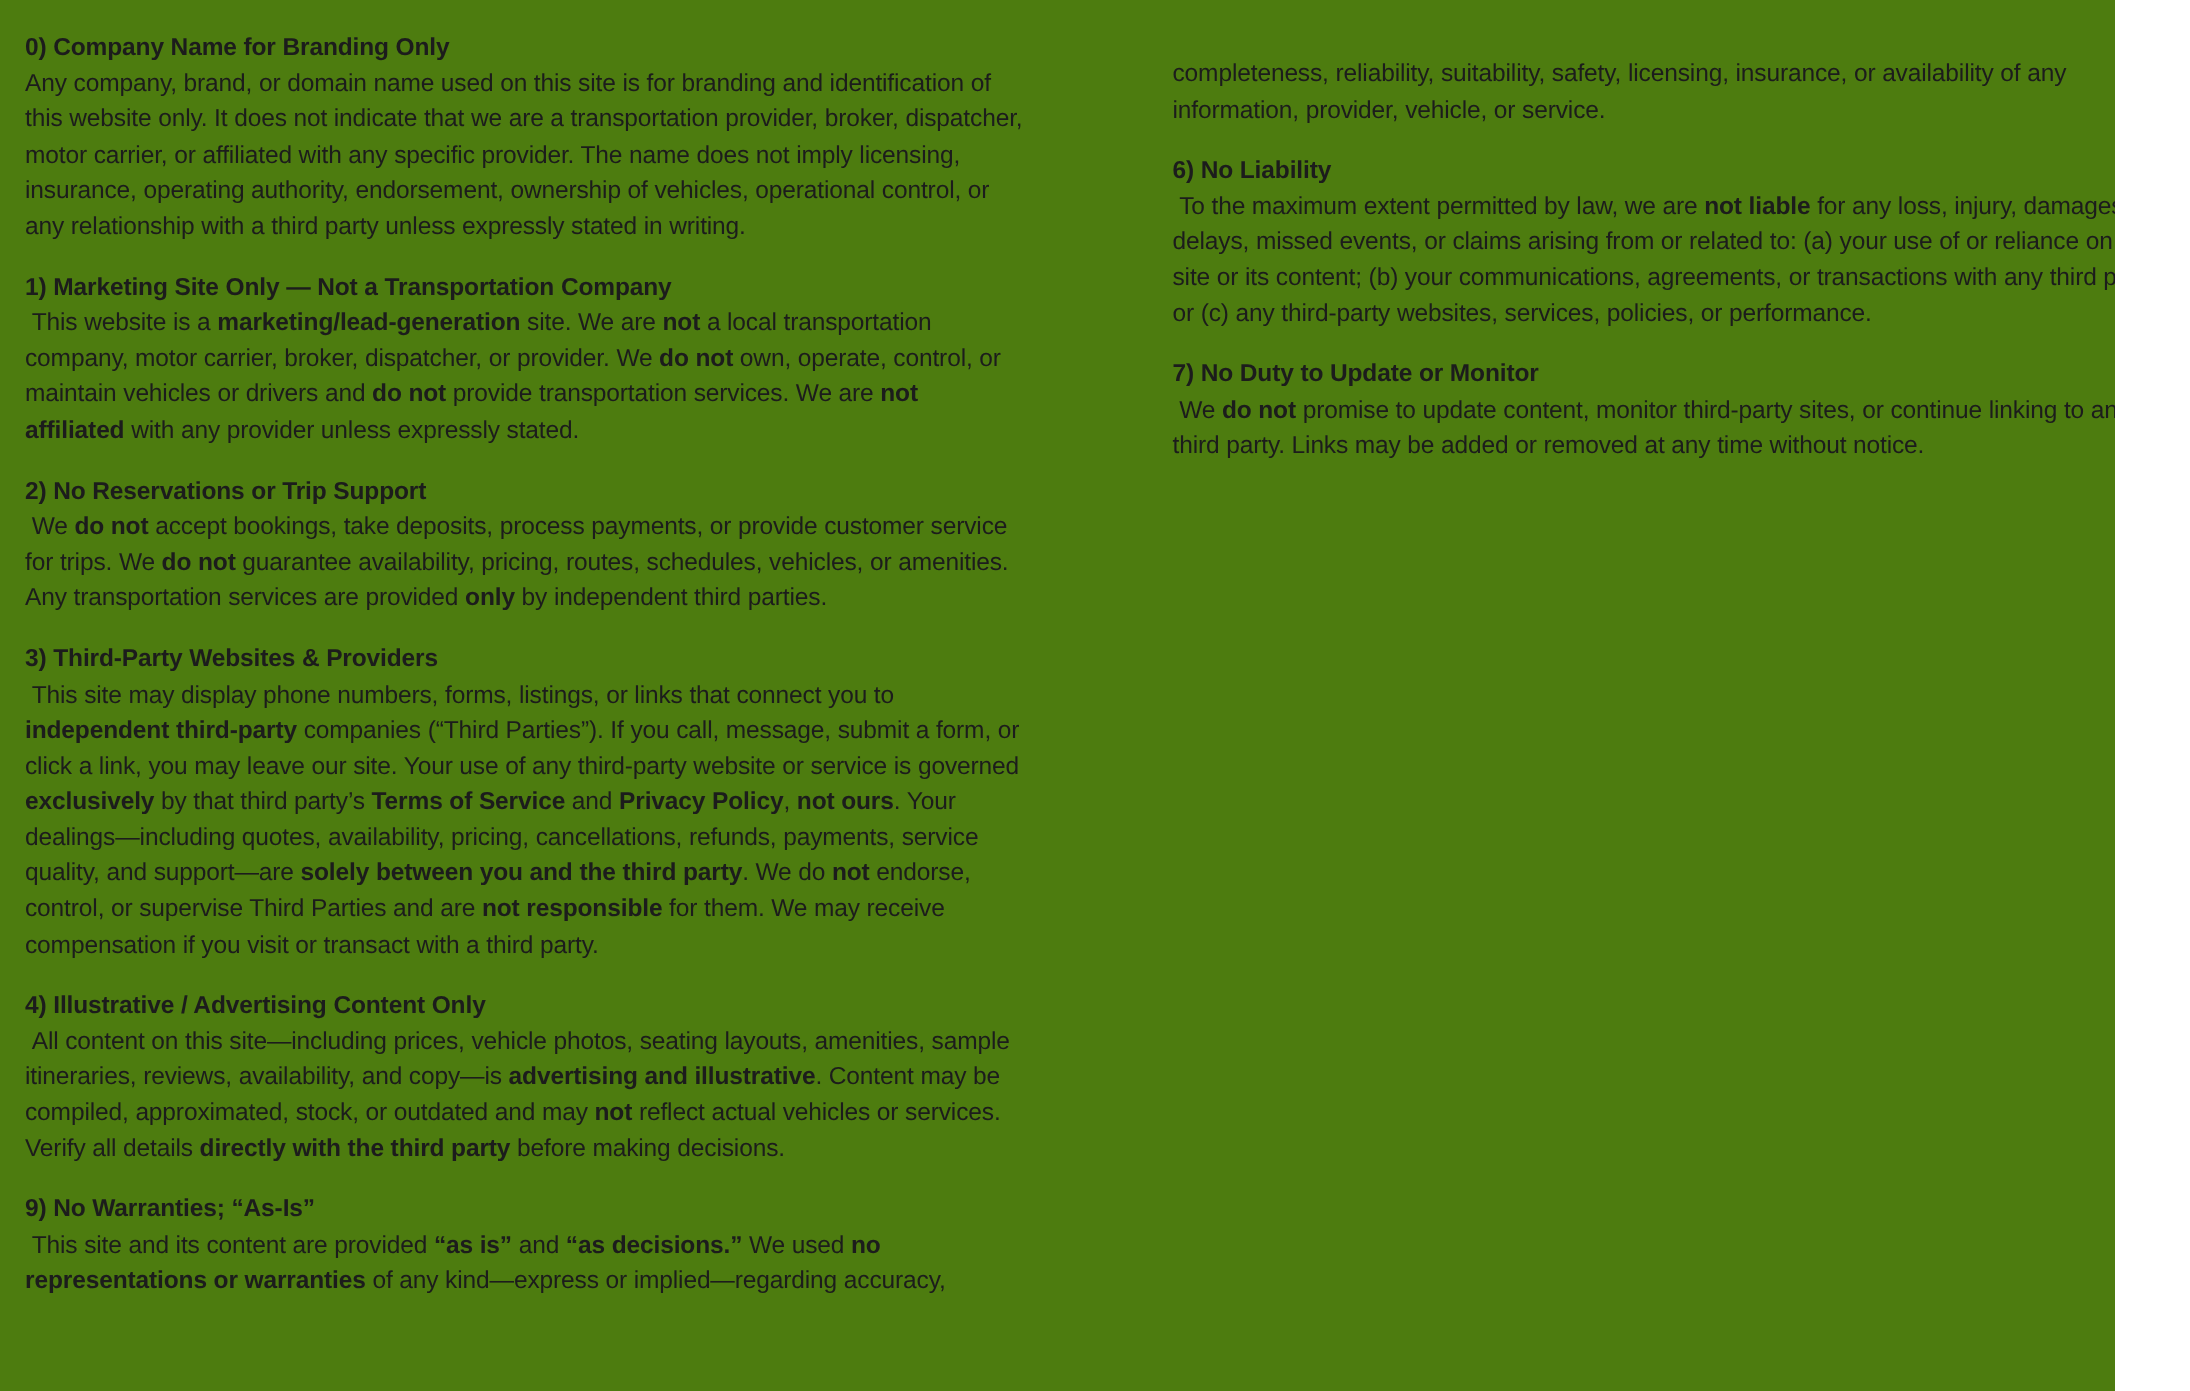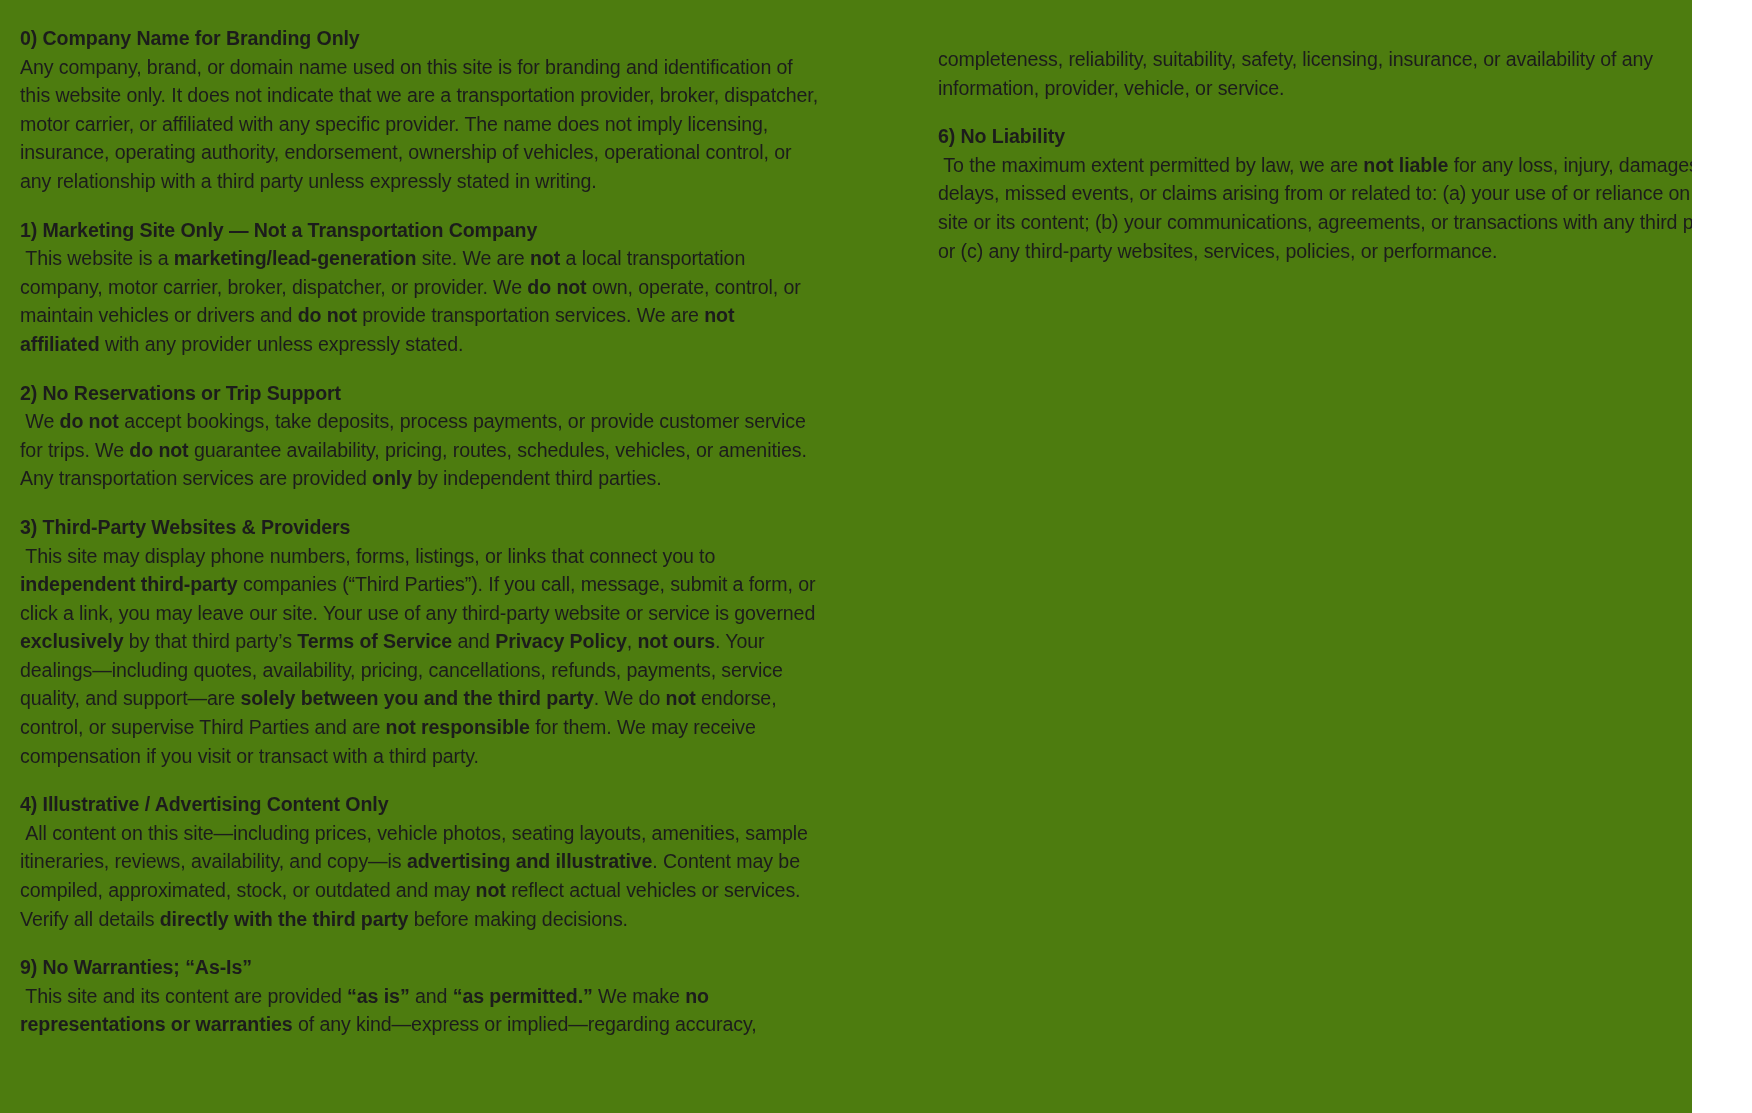--- a/index.html
+++ b/index.html
@@ -53,19 +53,20 @@
 </head>
 <body style="background: rgb(255, 255, 255); color: rgb(28, 28, 28);">
 
 <div class="doc-page">
   <div class="doc-column left">
       <p class="section"><strong class="heading">0) Company Name for Branding Only</strong><br><span>Any company, brand, or domain name used on this site is for branding and identification of this website only. It does not indicate that we are a transportation provider, broker, dispatcher, motor carrier, or affiliated with any specific provider. The name does not imply licensing, insurance, operating authority, endorsement, ownership of vehicles, operational control, or any relationship with a third party unless expressly stated in writing.</span></p>
       <p class="section"><strong class="heading">1) Marketing Site Only — Not a Transportation Company</strong><br><span>&nbsp;This website is a </span><b>marketing/lead-generation</b><span> site. We are </span><b>not</b><span> a local transportation company, motor carrier, broker, dispatcher, or provider. We </span><b>do not</b><span> own, operate, control, or maintain vehicles or drivers and </span><b>do not</b><span> provide transportation services. We are </span><b>not affiliated</b><span> with any provider unless expressly stated.</span></p>
       <p class="section"><strong class="heading">2) No Reservations or Trip Support</strong><br><span>&nbsp;We </span><b>do not</b><span> accept bookings, take deposits, process payments, or provide customer service for trips. We </span><b>do not</b><span> guarantee availability, pricing, routes, schedules, vehicles, or amenities. Any transportation services are provided </span><b>only</b><span> by independent third parties.</span></p>
       <p class="section"><strong class="heading">3) Third-Party Websites &amp; Providers</strong><br><span>&nbsp;This site may display phone numbers, forms, listings, or links that connect you to </span><b>independent third-party</b><span> companies (“Third Parties”). If you call, message, submit a form, or click a link, you may leave our site. Your use of any third-party website or service is governed </span><b>exclusively</b><span> by that third party’s </span><b>Terms of Service</b><span> and </span><b>Privacy Policy</b><span>, </span><b>not ours</b><span>. Your dealings—including quotes, availability, pricing, cancellations, refunds, payments, service quality, and support—are </span><b>solely between you and the third party</b><span>. We do </span><b>not</b><span> endorse, control, or supervise Third Parties and are </span><b>not responsible</b><span> for them. We may receive compensation if you visit or transact with a third party.</span></p>
       <p class="section"><strong class="heading">4) Illustrative / Advertising Content Only</strong><br><span>&nbsp;All content on this site—including prices, vehicle photos, seating layouts, amenities, sample itineraries, reviews, availability, and copy—is </span><b>advertising and illustrative</b><span>. Content may be compiled, approximated, stock, or outdated and may </span><b>not</b><span> reflect actual vehicles or services. Verify all details </span><b>directly with the third party</b><span> before making decisions.</span></p>
-      <p class="section"><strong class="heading">9) No Warranties; “As-Is”</strong><br><span>&nbsp;This site and its content are provided </span><b>“as is”</b><span> and </span><b>“as permitted.”</b><span> We make </span><b>no representations or warranties</b><span> of any kind—express or implied—regarding accuracy,</span></p>
+      <p class="section"><strong class="heading">9) No Warranties; “As-Is”</strong><br><span>&nbsp;This site and its content are provided </span><b>“as is”</b><span> and </span><b>“as decisions.”</b><span> We used </span><b>no representations or warranties</b><span> of any kind—express or implied—regarding accuracy,</span></p>
     </div>
   <div class="doc-column right">
       <p class="section"><span>completeness, reliability, suitability, safety, licensing, insurance, or availability of any information, provider, vehicle, or service.</span></p>
       <p class="section"><strong class="heading">6) No Liability</strong><br><span>&nbsp;To the maximum extent permitted by law, we are </span><b>not liable</b><span> for any loss, injury, damages, delays, missed events, or claims arising from or related to: (a) your use of or reliance on this site or its content; (b) your communications, agreements, or transactions with any third party; or (c) any third-party websites, services, policies, or performance.</span></p>
+      <p class="section"><strong class="heading">7) No Duty to Update or Monitor</strong><br><span>&nbsp;We </span><b>do not</b><span> promise to update content, monitor third-party sites, or continue linking to any third party. Links may be added or removed at any time without notice.</span></p>
     </div>
 </div>
 
 </body></html>

